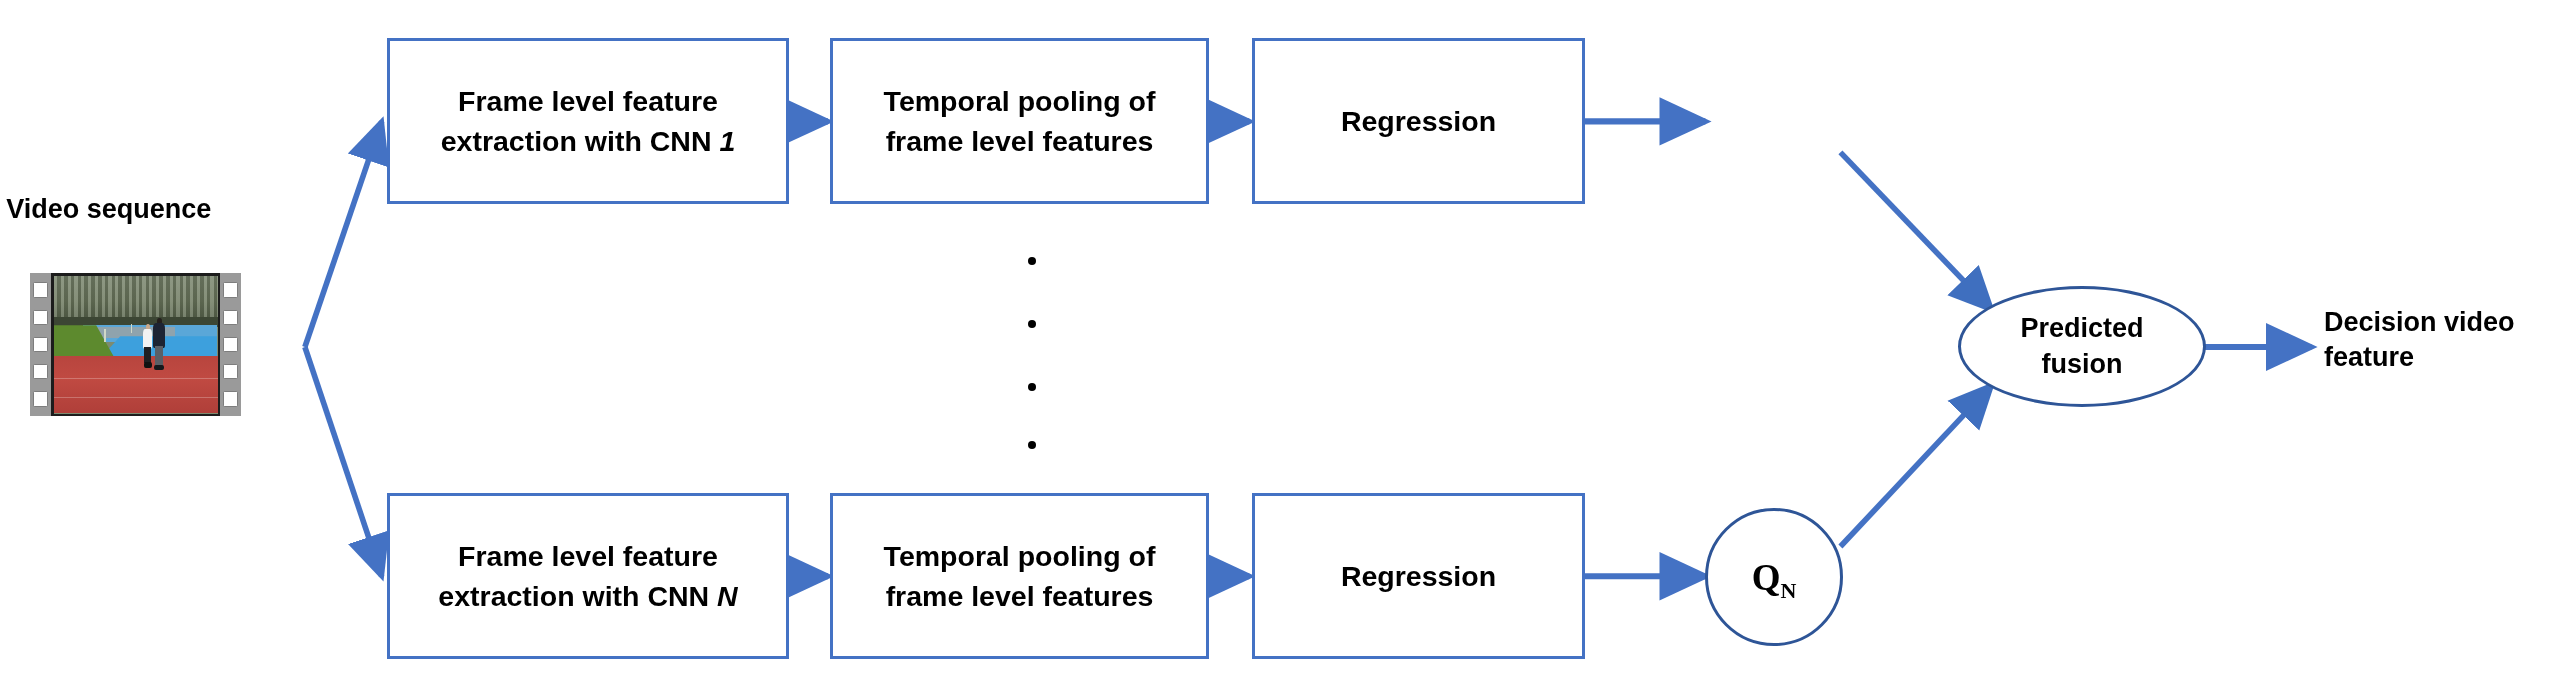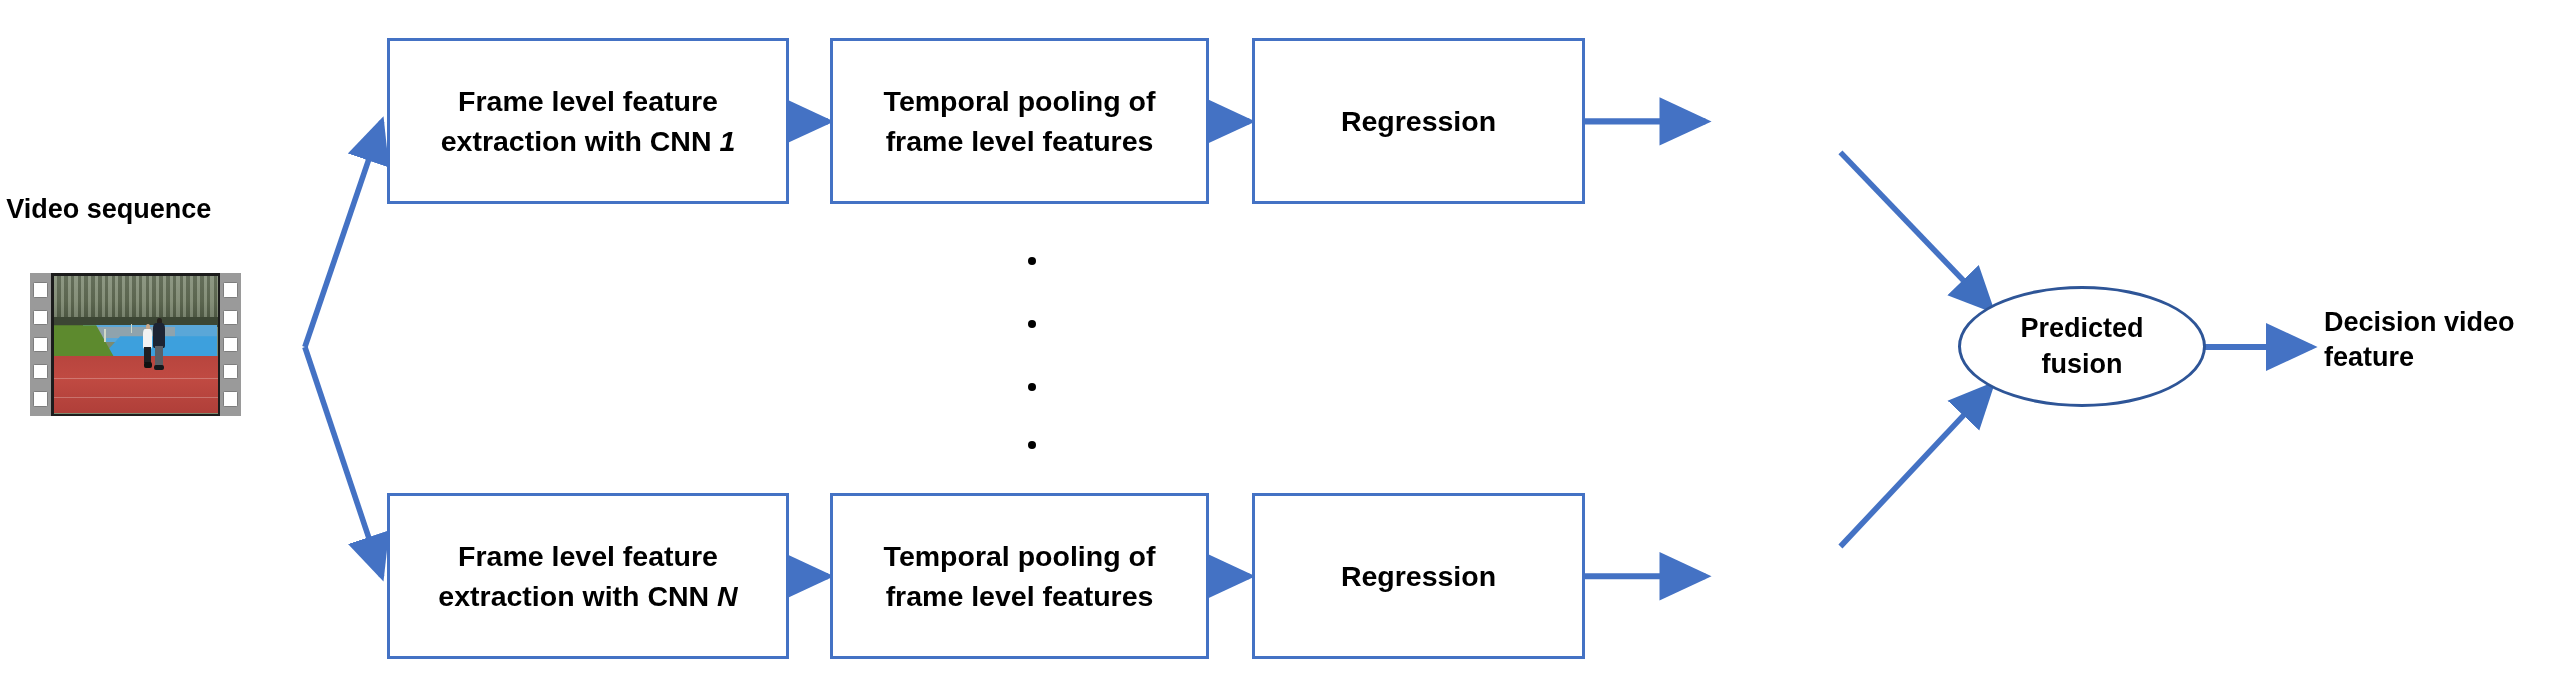--- a/index.html
+++ b/index.html
@@ -182,20 +182,25 @@
     <div class="txt">
       <span>Temporal pooling of</span><br>
       <span>frame level features</span>
     </div>
   </div>
 
   <div class="node procbox" style="left:1252px;top:493px;width:333px;height:166px;">
     <div class="txt">Regression</div>
   </div>
 
+  <div class="node qcircle" style="left:1705px;top:508px;width:138px;height:138px;">
+    <div class="txt">
+      <span>Q</span><span class="sub">N</span>
+    </div>
+  </div>
 
   <div class="node ellipse" style="left:1958px;top:286px;width:248px;height:121px;">
     <div class="txt">
       <span>Predicted</span><br>
       <span>fusion</span>
     </div>
   </div>
 
   <div class="plainlabel" style="left:2324px;top:305px;width:248px;">
     <span>Decision video</span><br>

